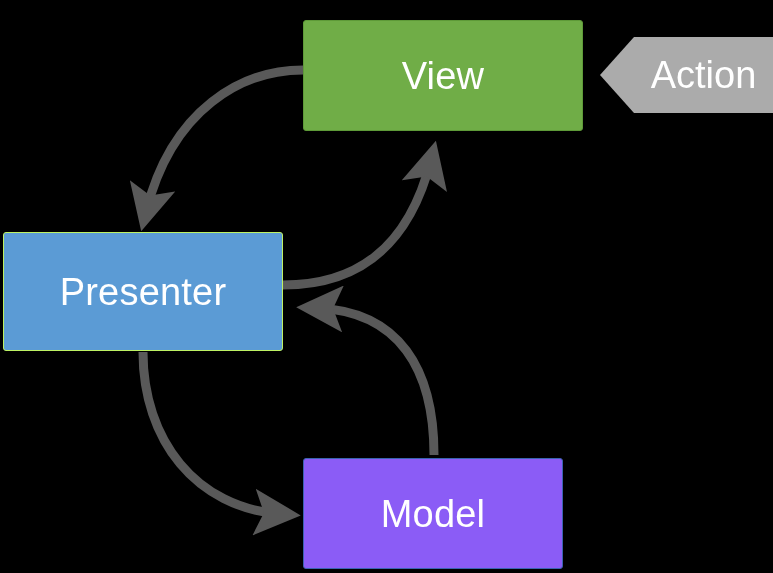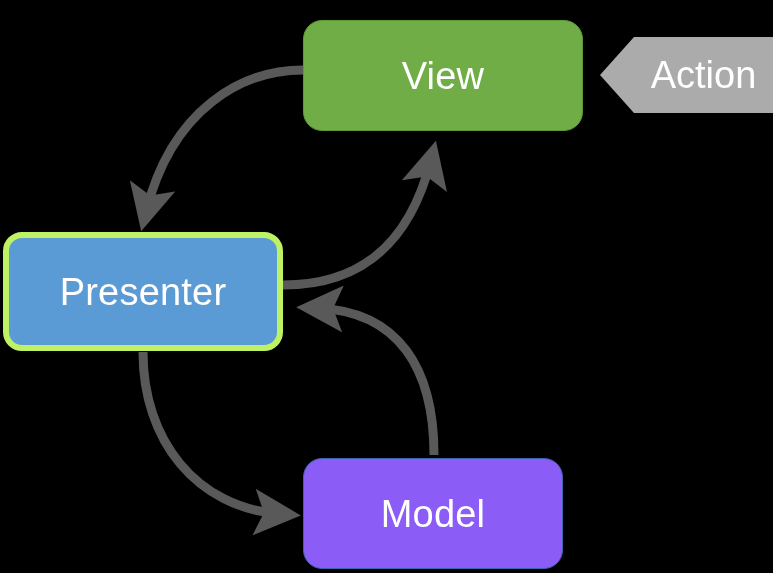--- a/index.html
+++ b/index.html
@@ -15,42 +15,42 @@
     width: 773px;
     height: 573px;
     background: #000000;
     overflow: hidden;
   }
   .node {
     position: absolute;
     display: flex;
     align-items: center;
     justify-content: center;
-    border-radius: 19px;
+    border-radius: 3px;
     color: #ffffff;
     font-size: 38px;
     letter-spacing: 0.2px;
     line-height: 1;
     box-sizing: border-box;
   }
   #node-view {
     left: 303px;
     top: 20px;
     width: 280px;
     height: 111px;
     background: #70AD47;
     border: 1px solid #5E9A38;
   }
   #node-presenter {
     left: 3px;
     top: 232px;
     width: 280px;
     height: 119px;
     background: #5B9BD5;
-    border: 6px solid #bef264;
+    border: 1px solid #bef264;
   }
   #node-model {
     left: 303px;
     top: 458px;
     width: 260px;
     height: 111px;
     background: #8b5cf6;
     border: 1px solid #3A63B0;
   }
   #action-shape {

